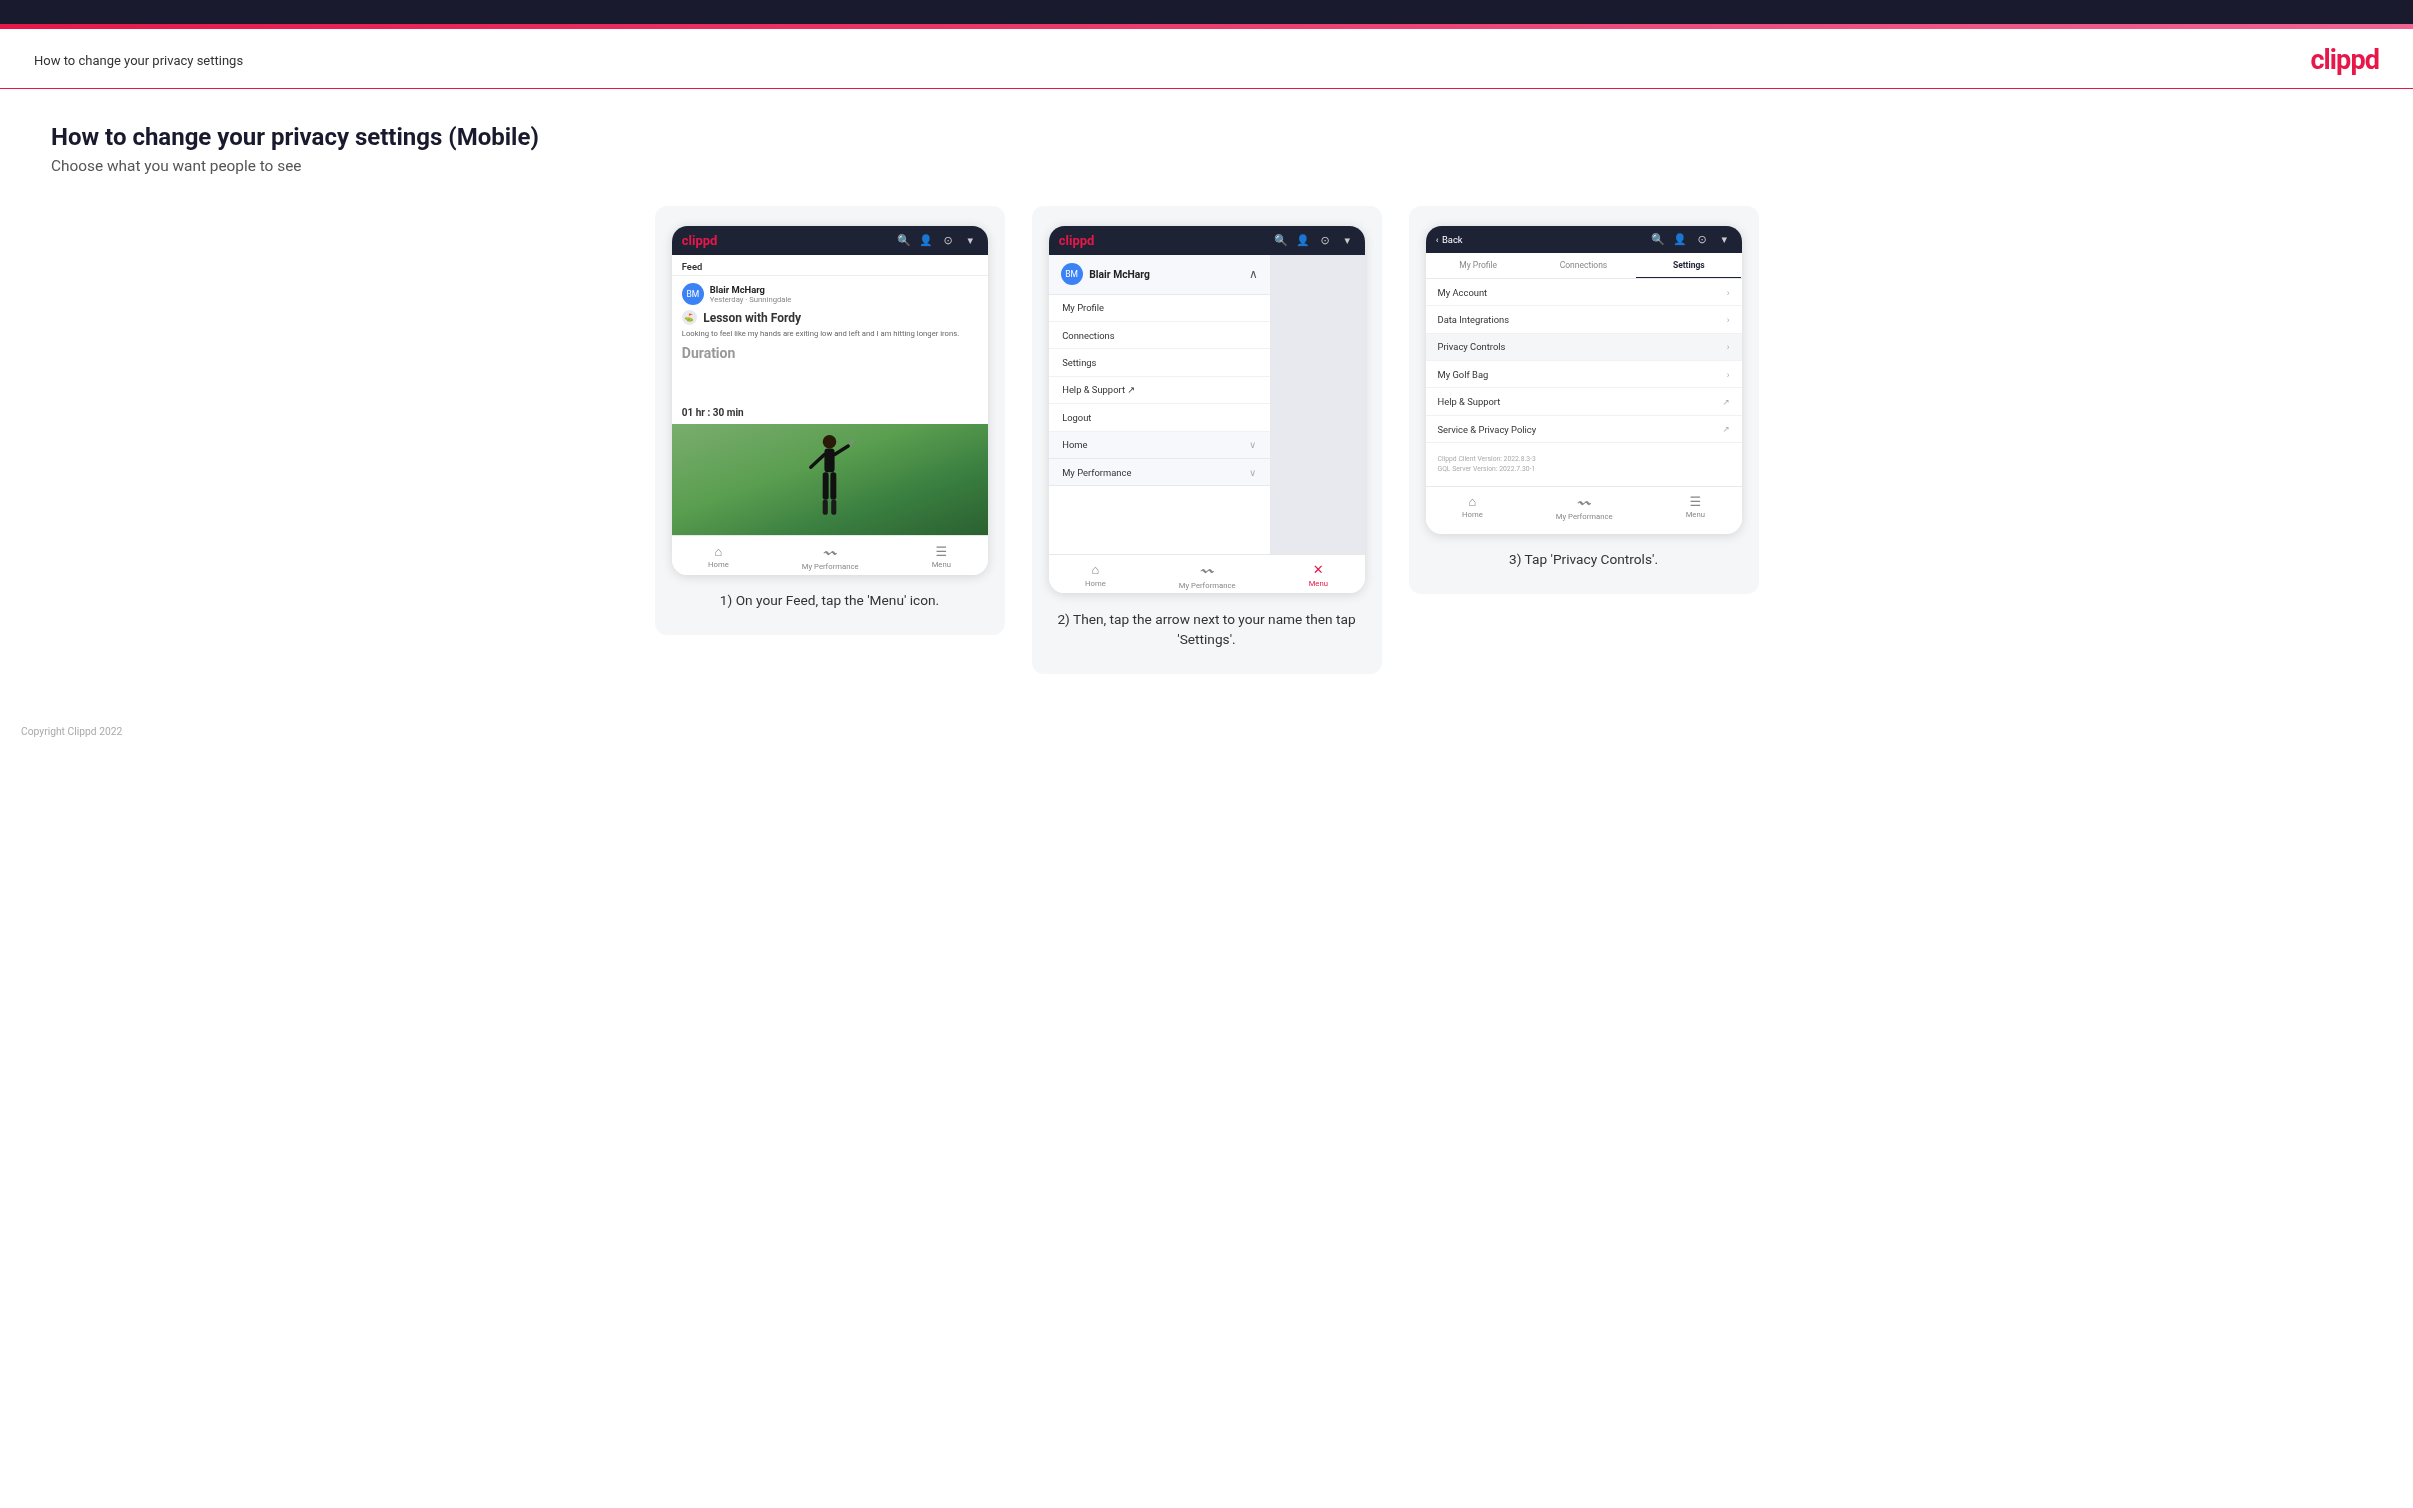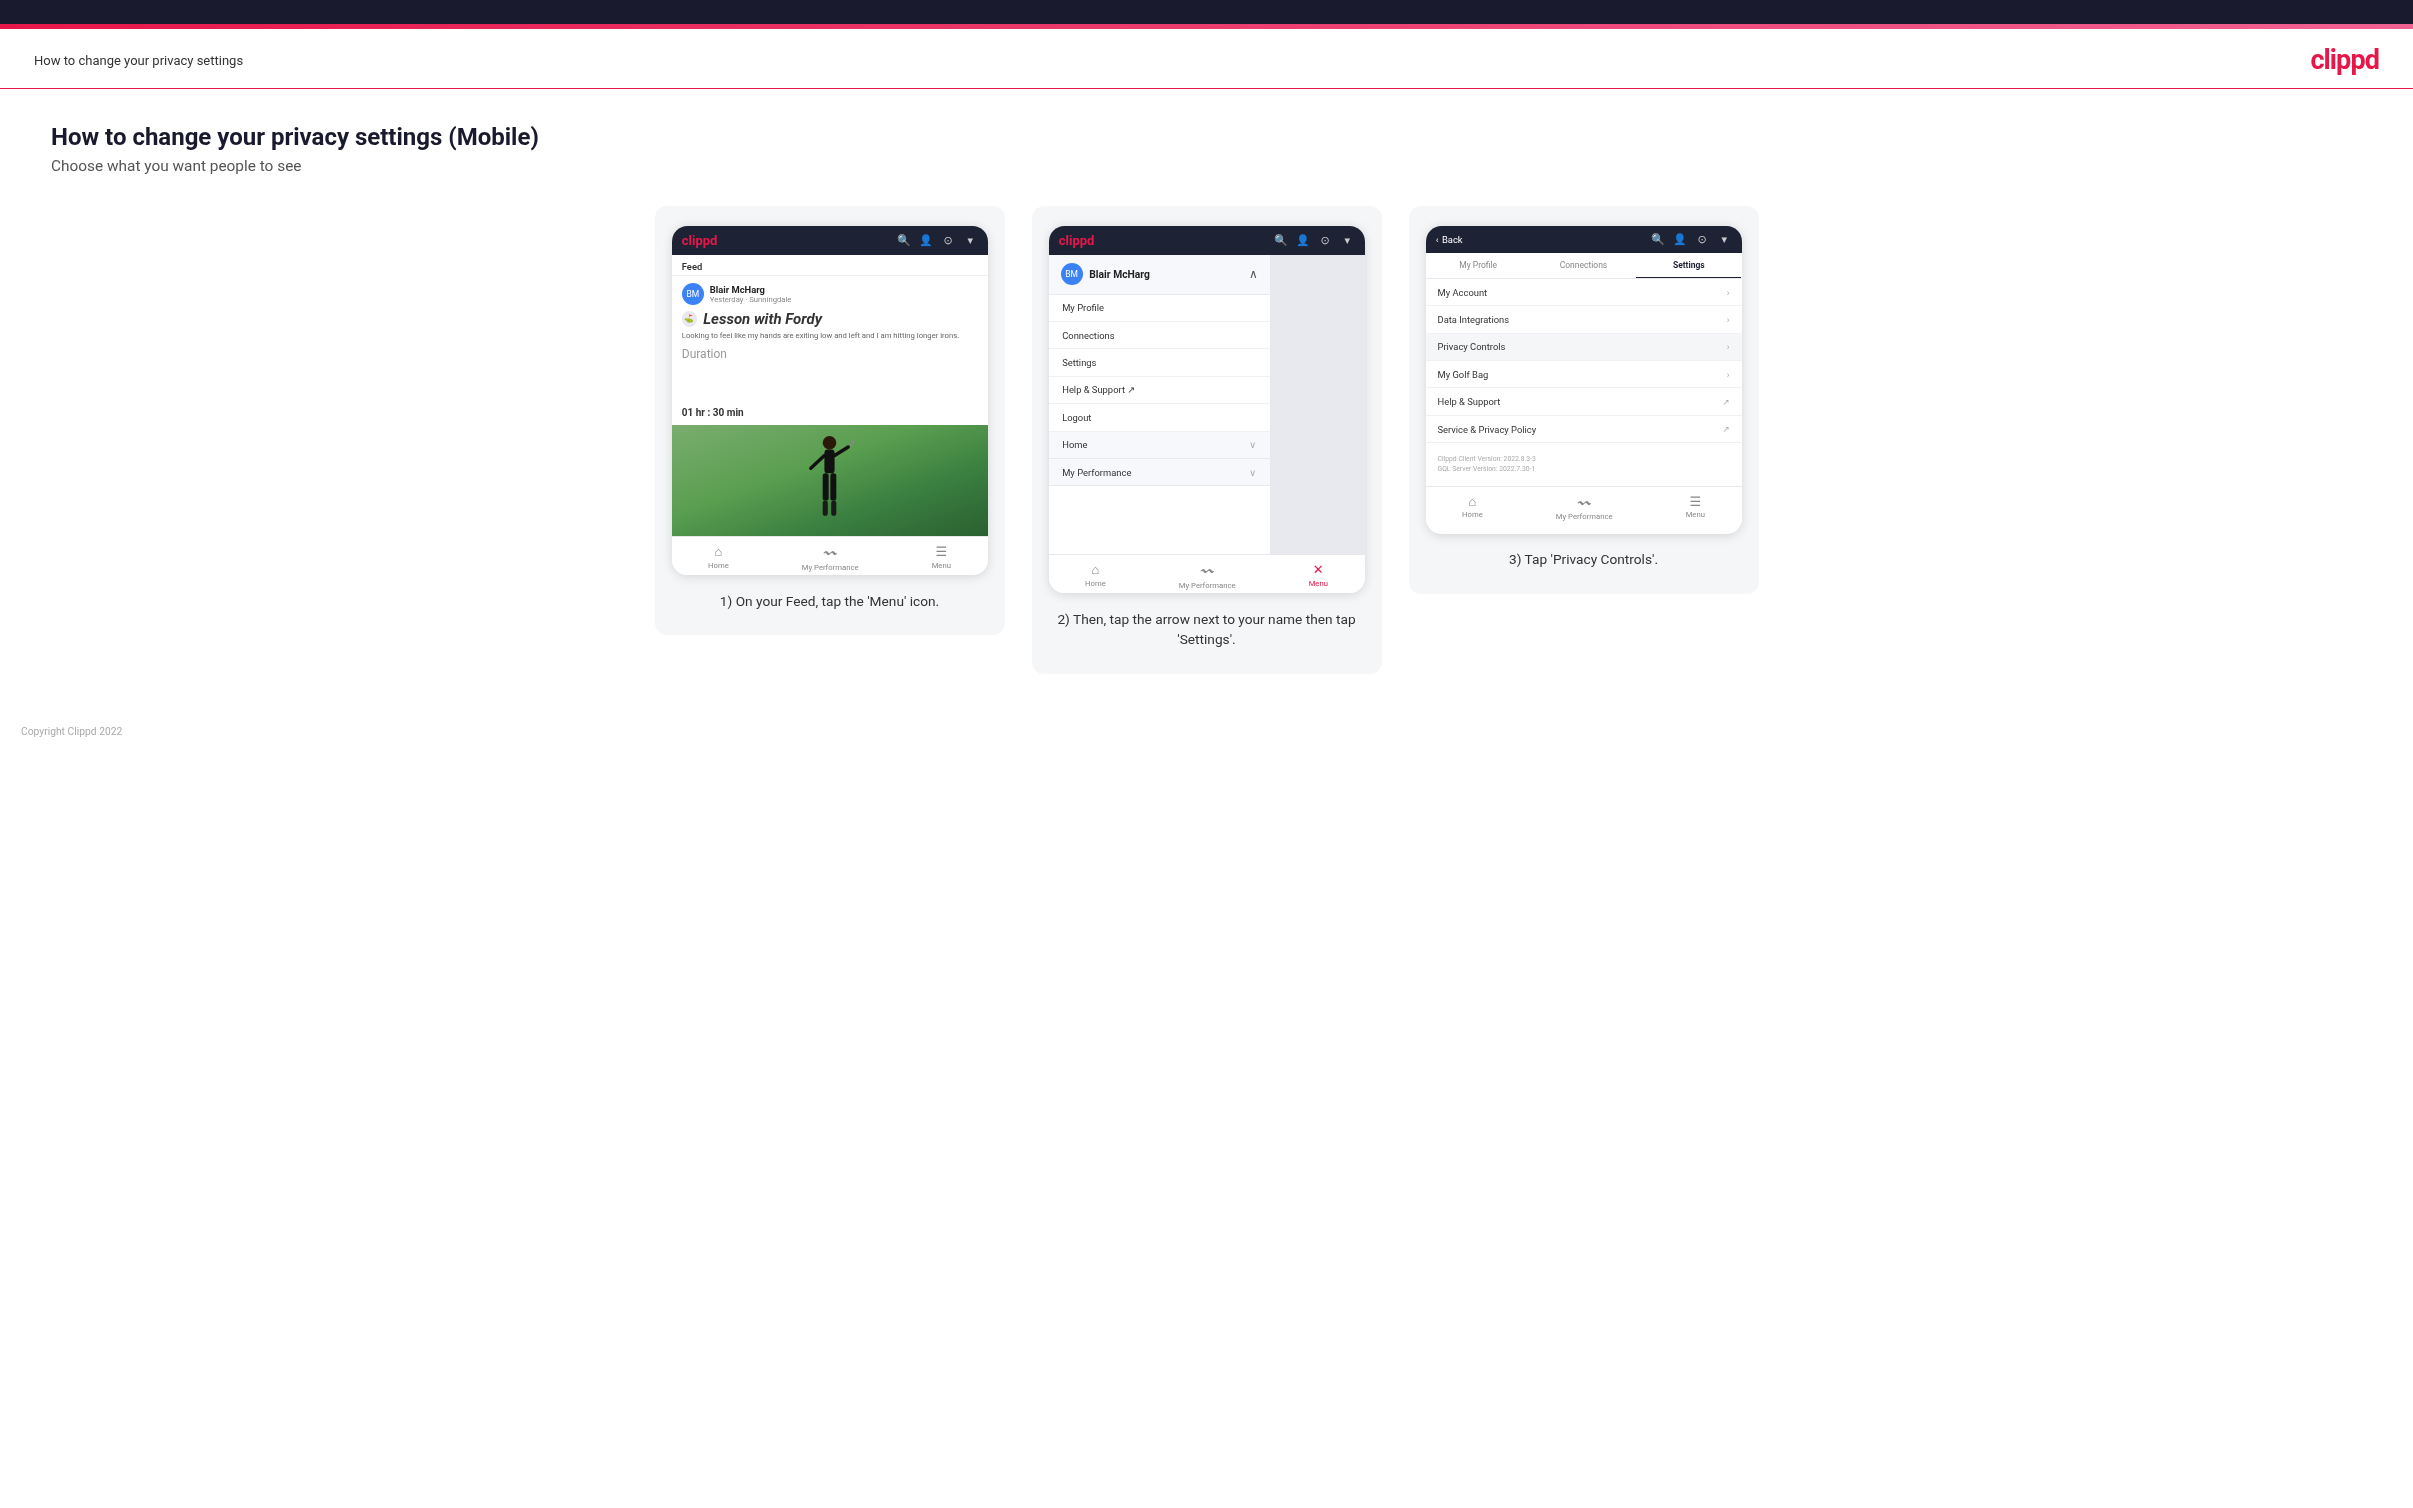--- a/index.html
+++ b/index.html
@@ -156,35 +156,34 @@
       width: 15.4px;
       height: 15.4px;
       background: #e8e8f0;
       border-radius: 50%;
       display: flex;
       align-items: center;
       justify-content: center;
       font-size: 7.7px;
     }
     .post-title {
-      font-size: 15px;
-      font-weight: 700;
-      color: #333;
-      font-style: italic;
+      font-size: 12px;
+      font-weight: 700;
+      color: #333;
     }
     .post-desc {
       font-size: 7.7px;
       color: #666;
       margin-bottom: 5.1px;
       line-height: 1.4;
     }
     .post-duration-label {
-      font-size: 12px;
+      font-size: 14px;
       color: #999;
-      font-weight: 400;
+      font-weight: 700;
     }
     .post-duration-val {
       font-size: 10px;
       color: #333;
       font-weight: 700;
       margin-top: 46px;
     }
     .golf-image-placeholder {
       width: 100%;
       height: 111px;

